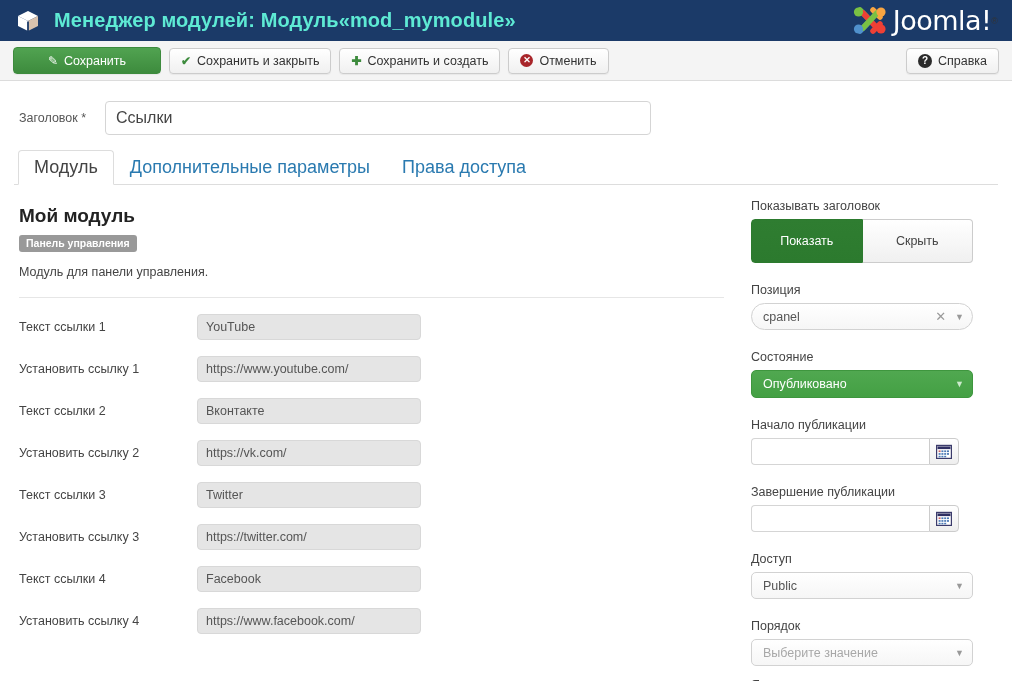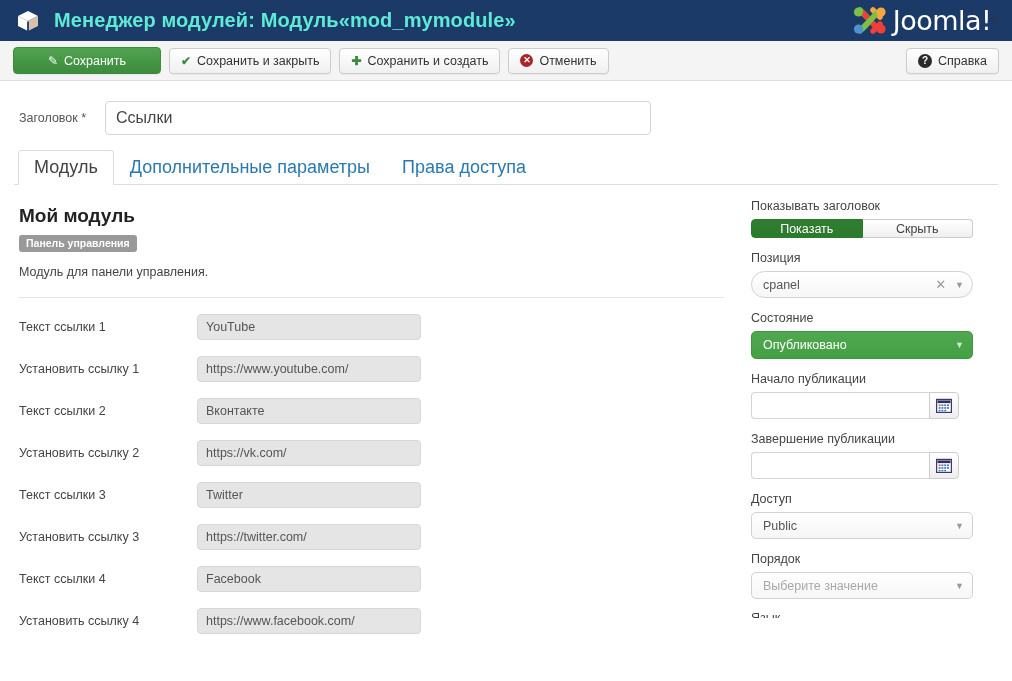--- a/index.html
+++ b/index.html
@@ -207,23 +207,23 @@
   
   #right {
     width: 268px;
     padding: 14px 29px 0 7px;
   }
   .side-label {
     font-size: 12.5px;
     color: #444;
     margin-bottom: 6px;
   }
-  .side-group { margin-bottom: 13px; }
-
-  .btn-group { display: flex; width: 222px; height: 19px; }
+  .side-group { margin-bottom: 20px; }
+
+  .btn-group { display: flex; width: 222px; height: 44px; }
   .btn-group .seg {
     flex: 1;
     display: flex; align-items: center; justify-content: center;
     font-size: 12.5px;
     border: 1px solid #cccccc;
     cursor: pointer;
     background: linear-gradient(to bottom,#ffffff,#f0f0f0);
     color: #444;
   }
   .btn-group .seg:first-child { border-radius: 4px 0 0 4px; }

